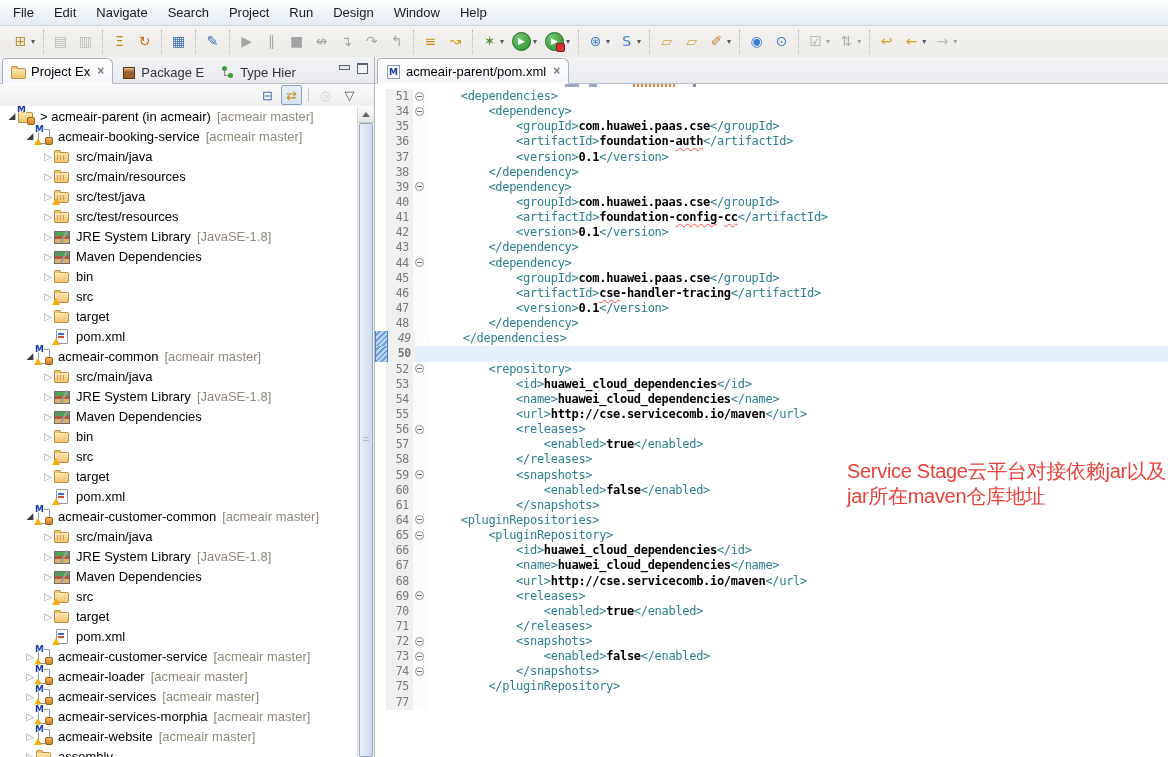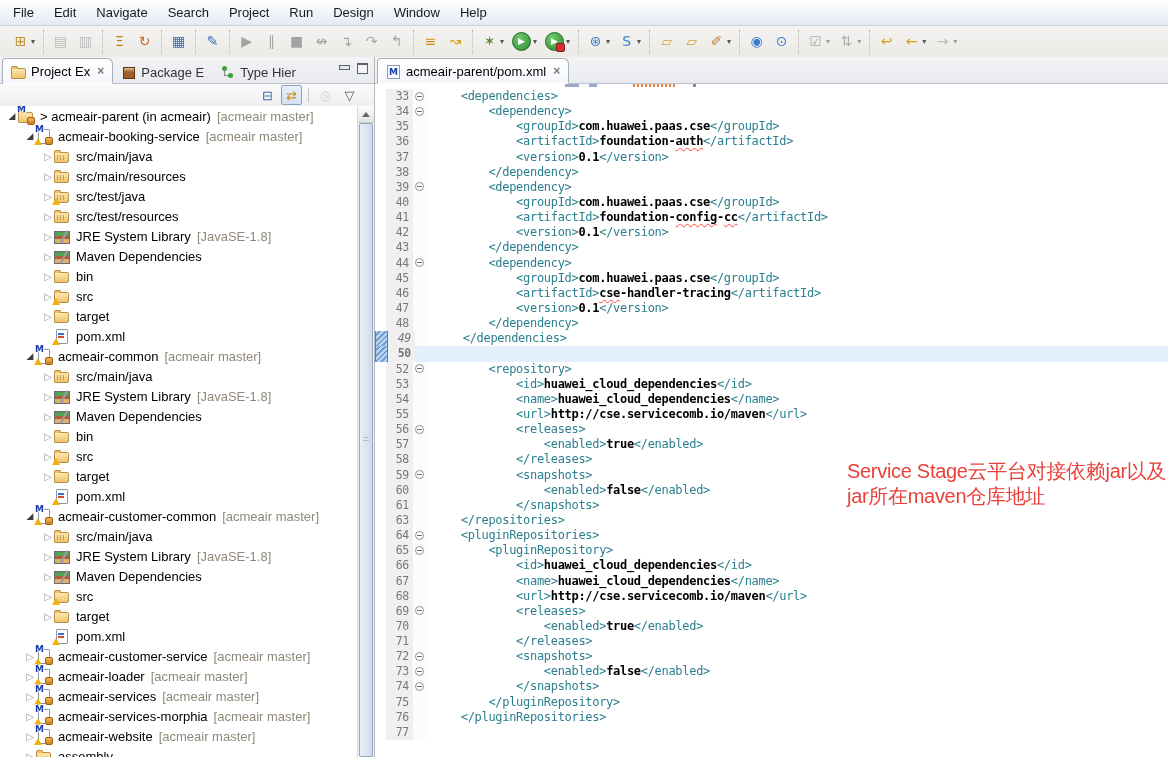--- a/index.html
+++ b/index.html
@@ -611,21 +611,21 @@
     <div id="editarea">
       <div id="partial32">
         <span class="p32" style="left:190px;width:14px"></span>
         <span class="p32" style="left:214px;width:8px"></span>
         <span class="p32 zig" style="left:258px;width:44px"></span>
         <span class="p32" style="left:318px;width:3px;background:#8a8a8a"></span>
       </div>
       <div id="coderows">
           <div class="crow">
             <span class="ruler"></span>
-            <span class="lnum" style="color: rgb(120, 120, 120);">33</span>
+            <span class="lnum" style="color: rgb(120, 120, 120);">51</span>
             <span class="fold">
               <span class="fm"></span>
             </span>
             <span class="codecell"><span class="val" style="color: rgb(0, 0, 0);"><span>    </span></span><span class="tag" style="color: rgb(43, 127, 142);">&lt;dependencies&gt;</span></span>
           </div>
           <div class="crow">
             <span class="ruler"></span>
             <span class="lnum" style="color: rgb(120, 120, 120);">34</span>
             <span class="fold">
               <span class="fm"></span>
@@ -793,26 +793,20 @@
             <span class="codecell"><span class="val" style="color: rgb(0, 0, 0);"><span>                </span></span><span class="tag" style="color: rgb(43, 127, 142);">&lt;enabled&gt;</span><span class="val" style="color: rgb(0, 0, 0);"><span>false</span></span><span class="tag" style="color: rgb(43, 127, 142);">&lt;/enabled&gt;</span></span>
           </div>
           <div class="crow">
             <span class="ruler"></span>
             <span class="lnum" style="color: rgb(120, 120, 120);">61</span>
             <span class="fold"></span>
             <span class="codecell"><span class="val" style="color: rgb(0, 0, 0);"><span>            </span></span><span class="tag" style="color: rgb(43, 127, 142);">&lt;/snapshots&gt;</span></span>
           </div>
           <div class="crow">
             <span class="ruler"></span>
-            <span class="lnum" style="color: rgb(120, 120, 120);">63</span>
-            <span class="fold"></span>
-            <span class="codecell"><span class="val" style="color: rgb(0, 0, 0);"><span>    </span></span><span class="tag" style="color: rgb(43, 127, 142);">&lt;/repositories&gt;</span></span>
-          </div>
-          <div class="crow">
-            <span class="ruler"></span>
             <span class="lnum" style="color: rgb(120, 120, 120);">64</span>
             <span class="fold">
               <span class="fm"></span>
             </span>
             <span class="codecell"><span class="val" style="color: rgb(0, 0, 0);"><span>    </span></span><span class="tag" style="color: rgb(43, 127, 142);">&lt;pluginRepositories&gt;</span></span>
           </div>
           <div class="crow">
             <span class="ruler"></span>
             <span class="lnum" style="color: rgb(120, 120, 120);">65</span>
             <span class="fold">
@@ -880,26 +874,20 @@
             <span class="fold">
               <span class="fm"></span>
             </span>
             <span class="codecell"><span class="val" style="color: rgb(0, 0, 0);"><span>            </span></span><span class="tag" style="color: rgb(43, 127, 142);">&lt;/snapshots&gt;</span></span>
           </div>
           <div class="crow">
             <span class="ruler"></span>
             <span class="lnum" style="color: rgb(120, 120, 120);">75</span>
             <span class="fold"></span>
             <span class="codecell"><span class="val" style="color: rgb(0, 0, 0);"><span>        </span></span><span class="tag" style="color: rgb(43, 127, 142);">&lt;/pluginRepository&gt;</span></span>
-          </div>
-          <div class="crow">
-            <span class="ruler"></span>
-            <span class="lnum" style="color: rgb(120, 120, 120);">76</span>
-            <span class="fold"></span>
-            <span class="codecell"><span class="val" style="color: rgb(0, 0, 0);"><span>    </span></span><span class="tag" style="color: rgb(43, 127, 142);">&lt;/pluginRepositories&gt;</span></span>
           </div>
           <div class="crow">
             <span class="ruler"></span>
             <span class="lnum" style="color: rgb(120, 120, 120);">77</span>
             <span class="fold"></span>
             <span class="codecell"></span>
           </div>
         </div>
       <div id="note" style="color: rgb(232, 64, 58);">
         <div>Service Stage云平台对接依赖jar以及</div>

